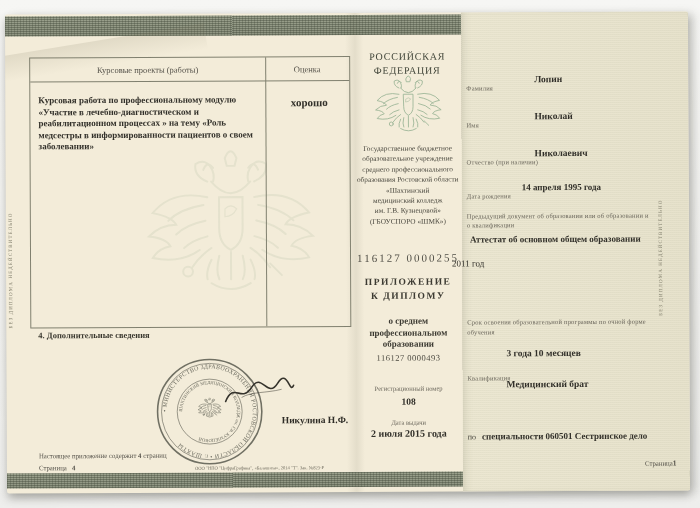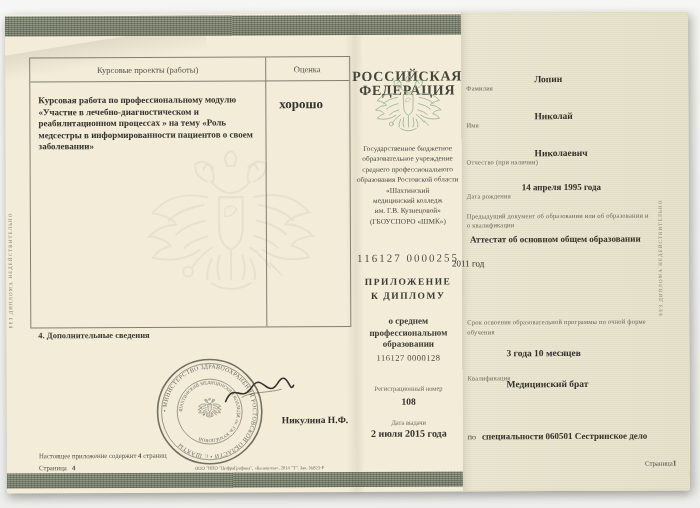--- a/index.html
+++ b/index.html
@@ -36,24 +36,24 @@
   .val{font-weight:bold;font-size:9.5px;color:#32302a;}
   .edge-text{font-size:5px;color:#84816f;letter-spacing:1.1px;
         writing-mode:vertical-rl;transform:rotate(180deg);height:160px;text-align:center;}
   
   .table{top:43px;left:24px;width:319px;height:269px;border:1px solid #80806f;}
   .table .hdr{position:absolute;top:0;left:0;width:100%;height:23px;border-bottom:1px solid #80806f;}
   .table .div-v{position:absolute;top:0;left:235px;width:1px;height:100%;background:#80806f;}
   .th1{position:absolute;top:7px;left:0;width:235px;text-align:center;font-size:8.5px;color:#55524a;}
   .th2{position:absolute;top:7px;left:235px;width:84px;text-align:center;font-size:8.5px;color:#55524a;}
   .course{position:absolute;top:37px;left:8px;width:216px;font-weight:bold;font-size:9px;line-height:11.5px;color:#33312b;}
-  .grade{position:absolute;top:39px;left:249px;width:60px;font-weight:bold;font-size:13px;color:#33312b;}
+  .grade{position:absolute;top:39px;left:249px;width:60px;text-align:center;font-weight:bold;font-size:11px;color:#33312b;}
   
   .mid{left:346px;width:112px;text-align:center;}
-  .country{top:37px;font-weight:bold;font-size:14px;letter-spacing:.8px;color:#43473b;line-height:13.5px;margin-top:20px;}
+  .country{top:37px;font-weight:normal;font-size:10px;letter-spacing:.8px;color:#43473b;line-height:13.5px;}
   .inst{top:131px;font-size:7.3px;line-height:10.4px;color:#4a483f;}
   .blank-num{top:239px;font-size:11px;letter-spacing:2px;color:#514f47;}
   .doctype{top:262px;font-weight:bold;font-size:9.5px;letter-spacing:1.5px;line-height:14px;color:#3c3a32;}
   .subtype{top:303px;font-weight:bold;font-size:9px;line-height:11.5px;color:#3c3a32;}
   .dipnum{top:340px;font-size:8.5px;letter-spacing:.5px;color:#4a483f;}
   .reglbl{top:372px;font-size:6.5px;color:#6b675c;}
   .regnum{top:384px;font-weight:bold;font-size:9.5px;color:#32302a;}
   .datelbl{top:406px;font-size:6.5px;color:#6b675c;}
   .dateval{top:415px;font-weight:bold;font-size:10px;color:#32302a;}
   
@@ -171,21 +171,21 @@
 
     <div class="abs mid blank-num">116127  0000255</div>
 
     <div class="abs mid subtype pre">о среднем
 профессиональном
 образовании</div>
 
     <div class="abs mid doctype pre">ПРИЛОЖЕНИЕ
 К ДИПЛОМУ</div>
 
-    <div class="abs mid dipnum">116127 0000128</div>
+    <div class="abs mid dipnum">116127 0000493</div>
 
     <div class="abs mid reglbl">Регистрационный номер</div>
     <div class="abs mid regnum">108</div>
 
     <div class="abs mid datelbl">Дата выдачи</div>
     <div class="abs mid dateval">2 июля 2015 года</div>
 
 
     <div class="abs" style="left:461px;top:64px;width:220px;">
       <span class="lbl">Фамилия</span>

